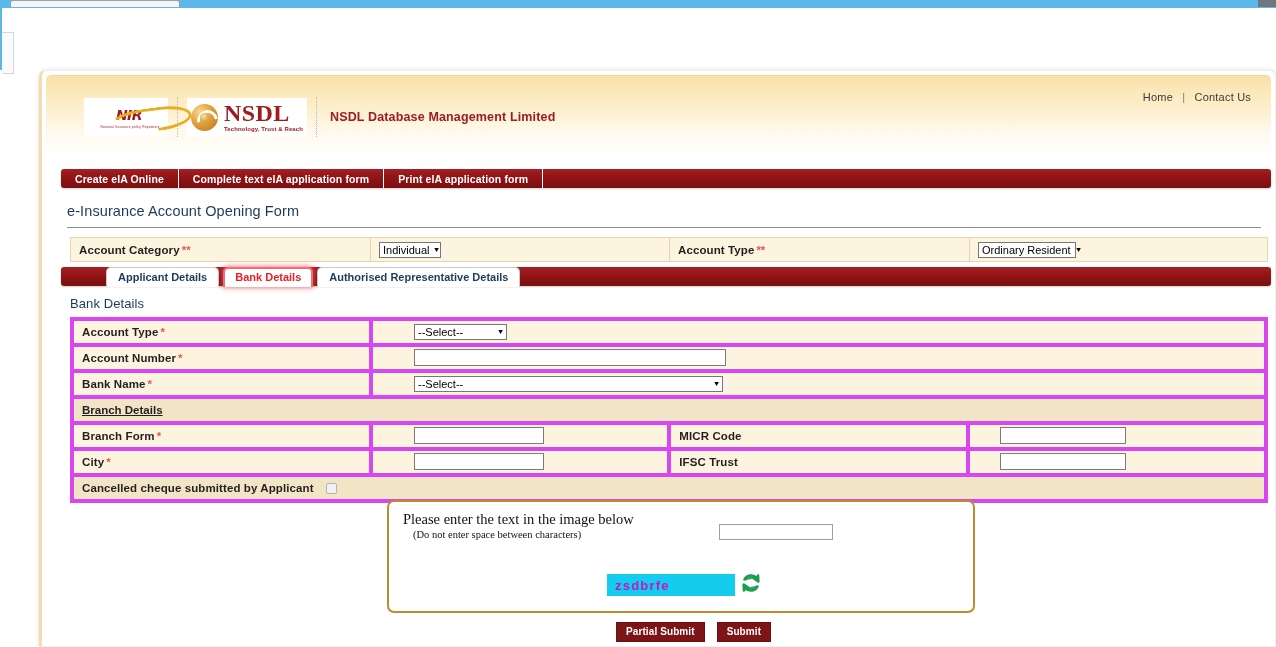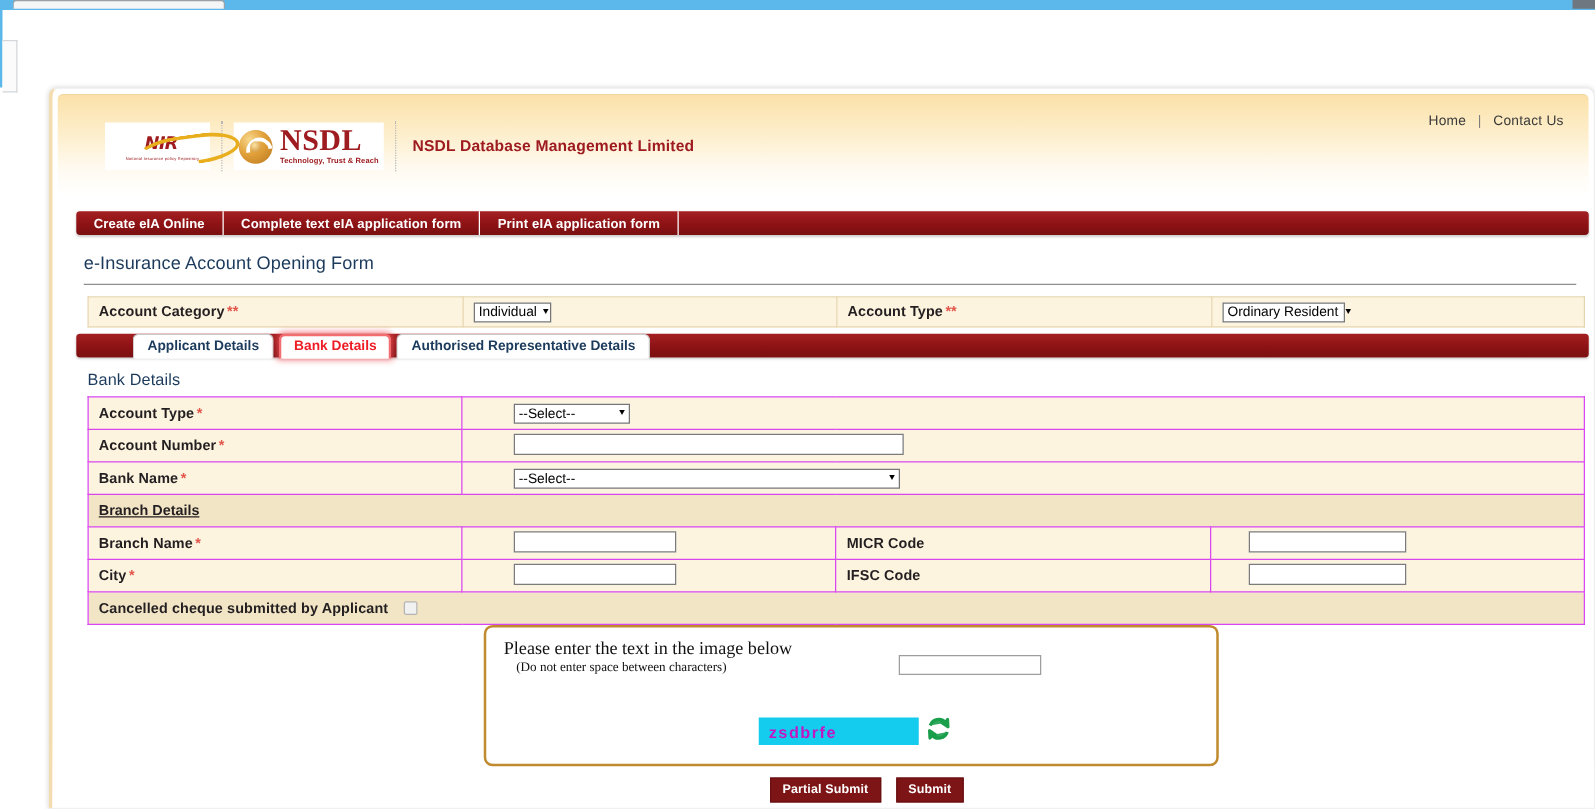--- a/index.html
+++ b/index.html
@@ -275,21 +275,21 @@
     letter-spacing: .1px;
   }
 
   
   #bank-table {
     margin: 6px 0 0 28px;
     width: 1198px;
     border: 1px solid #e6d6b0;
   }
   #bank-table td {
-    border: 1px solid #d946ef;
+    border: 4px solid #d946ef;
     height: 26px;
     padding: 0 0 0 8px;
     background: #fdf4e0;
     vertical-align: middle;
   }
   #bank-table td.shade { background: #f2e5c6; }
   .subhdr {
     font-weight: bold; color: #231f20;
     text-decoration: underline;
     font-size: 11.5px;
@@ -491,41 +491,41 @@
         </span>
       </td>
     </tr>
     <tr>
       <td class="shade" colspan="4">
         <span class="subhdr">Branch Details</span>
       </td>
     </tr>
     <tr>
       <td>
-        <span class="lbl">Branch Name</span><span class="req">*</span>
+        <span class="lbl">Branch Form</span><span class="req">*</span>
       </td>
       <td style="width:299px">
         <span class="txt" style="width:130px;margin-left:33px"></span>
       </td>
       <td style="width:299px">
         <span class="lbl">MICR Code</span>
       </td>
       <td>
         <span class="txt" style="width:126px;margin-left:22px"></span>
       </td>
     </tr>
     <tr>
       <td>
         <span class="lbl">City</span><span class="req">*</span>
       </td>
       <td>
         <span class="txt" style="width:130px;margin-left:33px"></span>
       </td>
       <td>
-        <span class="lbl">IFSC Code</span>
+        <span class="lbl">IFSC Trust</span>
       </td>
       <td>
         <span class="txt" style="width:126px;margin-left:22px"></span>
       </td>
     </tr>
     <tr>
       <td class="shade" colspan="4">
         <span class="lbl">Cancelled cheque submitted by Applicant</span>
         <span class="chk"></span>
       </td>

